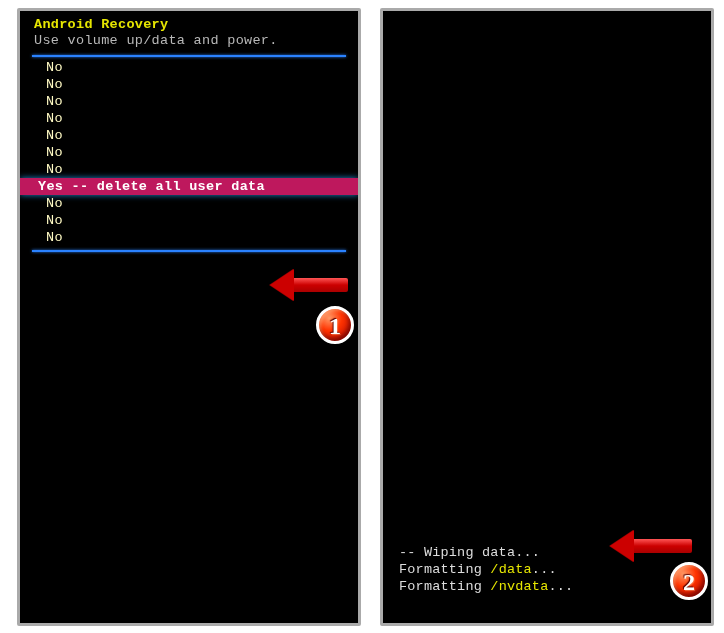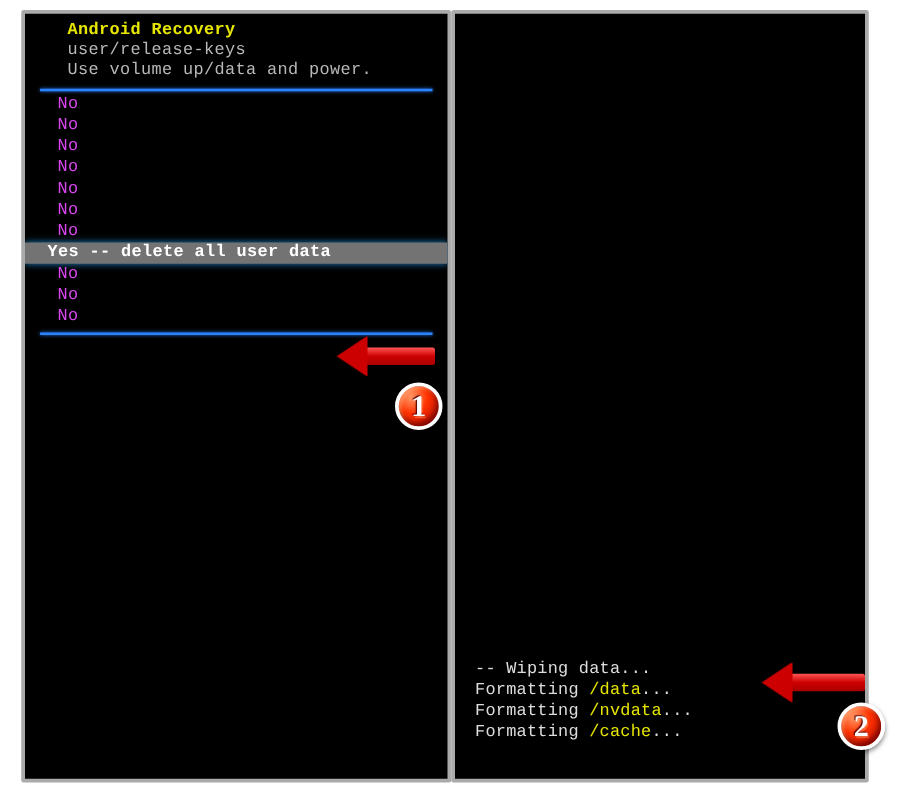--- a/index.html
+++ b/index.html
@@ -21,31 +21,30 @@
     border-radius: 2px;
     overflow: hidden;
   }
   .screen-left {
     left: 17px;
     top: 8px;
     width: 344px;
     height: 618px;
   }
   .screen-right {
-    left: 361px;
+    left: 380px;
     top: 8px;
     width: 334px;
     height: 618px;
   }
   .header {
     padding: 6px 12px 2px 14px;
     font-size: 13.5px;
     line-height: 16px;
     letter-spacing: 0.3px;
-    margin-left: 20px;
   }
   .title {
     color: #e6e600;
     font-weight: bold;
   }
   .sub {
     color: #b8b8b8;
   }
   .divider {
     height: 2px;
@@ -53,25 +52,25 @@
     margin: 4px 12px 0 12px;
     box-shadow: 0 0 3px #2a82ff;
   }
   .menu {
     padding: 2px 0 0 0;
   }
   .menu-item {
     font-size: 13.5px;
     line-height: 17px;
     padding: 0 0 0 26px;
-    color: #d946ef;
+    color: #fef9c3;
     letter-spacing: 0.3px;
   }
   .menu-item.selected {
-    background: #737373;
+    background: #be185d;
     color: #ffffff;
     font-weight: bold;
     padding-left: 18px;
     box-shadow: 0 0 6px rgba(42,168,255,0.8);
   }
   .divider2 {
     height: 2px;
     background: #2a82ff;
     margin: 4px 12px 0 12px;
     box-shadow: 0 0 3px #2a82ff;
@@ -127,21 +126,20 @@
   .badge-2 { left: 670px; top: 562px; }
 </style>
 </head>
 <body>
 
 <div class="frame">
 
   <div class="screen screen-left">
     <div class="header">
       <div class="title">Android Recovery</div>
-      <div class="sub">user/release-keys</div>
       <div class="sub">Use volume up/data and power.</div>
     </div>
     <div class="divider"></div>
     <div class="menu" id="menu">
         <div class="menu-item">No</div>
         <div class="menu-item">No</div>
         <div class="menu-item">No</div>
         <div class="menu-item">No</div>
         <div class="menu-item">No</div>
         <div class="menu-item">No</div>
@@ -152,21 +150,20 @@
         <div class="menu-item">No</div>
       </div>
     <div class="divider2"></div>
   </div>
 
   <div class="screen screen-right">
     <div class="log" id="log">
         <div><span>-- </span><span class="hl"></span><span>Wiping data...</span></div>
         <div><span>Formatting </span><span class="hl">/data</span><span>...</span></div>
         <div><span>Formatting </span><span class="hl">/nvdata</span><span>...</span></div>
-        <div><span>Formatting </span><span class="hl">/cache</span><span>...</span></div>
       </div>
   </div>
 
   <div class="arrow arrow-1"></div>
   <div class="badge badge-1">1</div>
   <div class="arrow arrow-2"></div>
   <div class="badge badge-2">2</div>
 
 </div>
 

